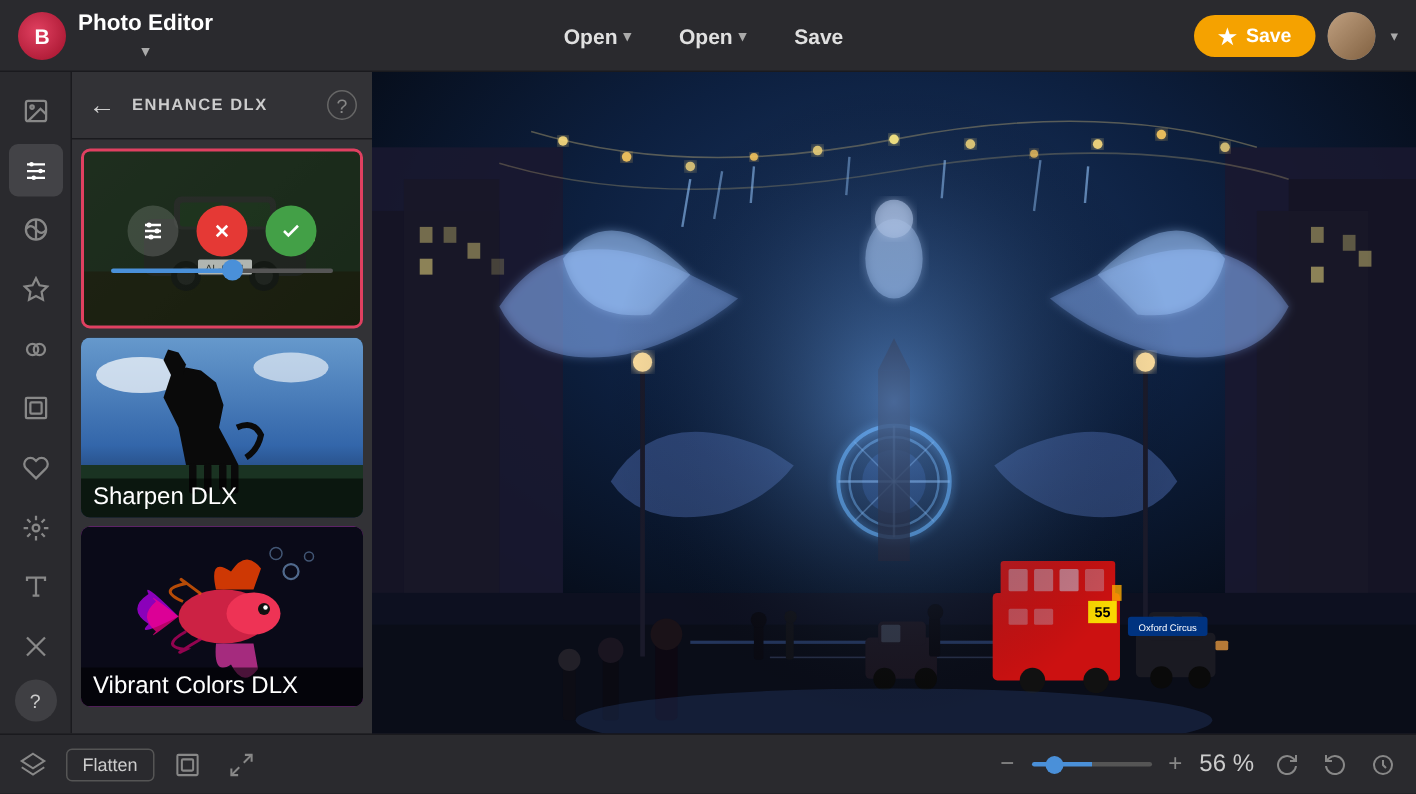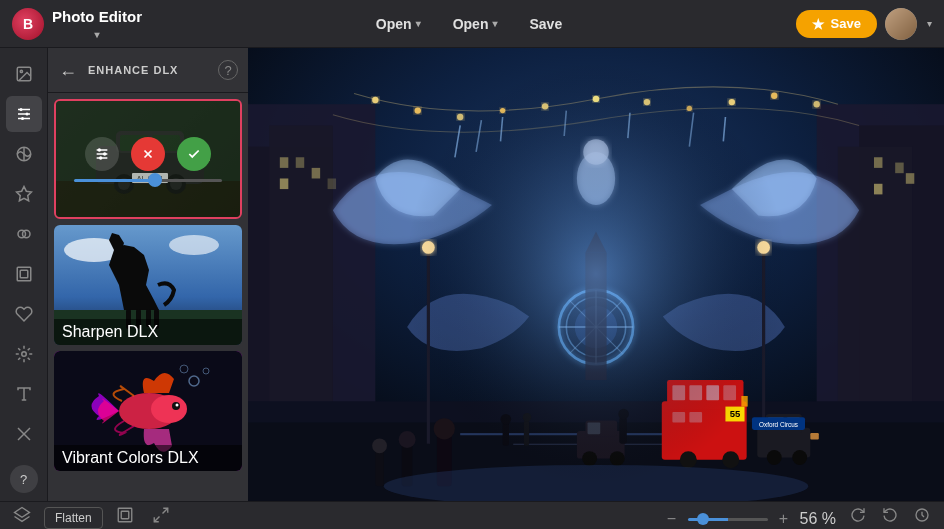--- a/index.html
+++ b/index.html
@@ -164,21 +164,21 @@
         #3a3850 75%,
         #2a2535 85%,
         #1a1520 92%,
         #0d0a10 100%
       );
       display: flex; align-items: center; justify-content: center;
     }
 
     
     .bottom-bar {
-      height: 28px; background: #2a2a2e; display: flex; align-items: flex-end;
+      height: 40px; background: #2a2a2e; display: flex; align-items: center;
       padding: 0 8px; gap: 8px; border-top: 1px solid #1a1a1e;
       flex-shrink: 0;
     }
     .bottom-icon-btn {
       background: none; border: none; color: #888; cursor: pointer;
       font-size: 16px; width: 28px; height: 28px;
       display: flex; align-items: center; justify-content: center;
       border-radius: 4px;
     }
     .flatten-btn {

